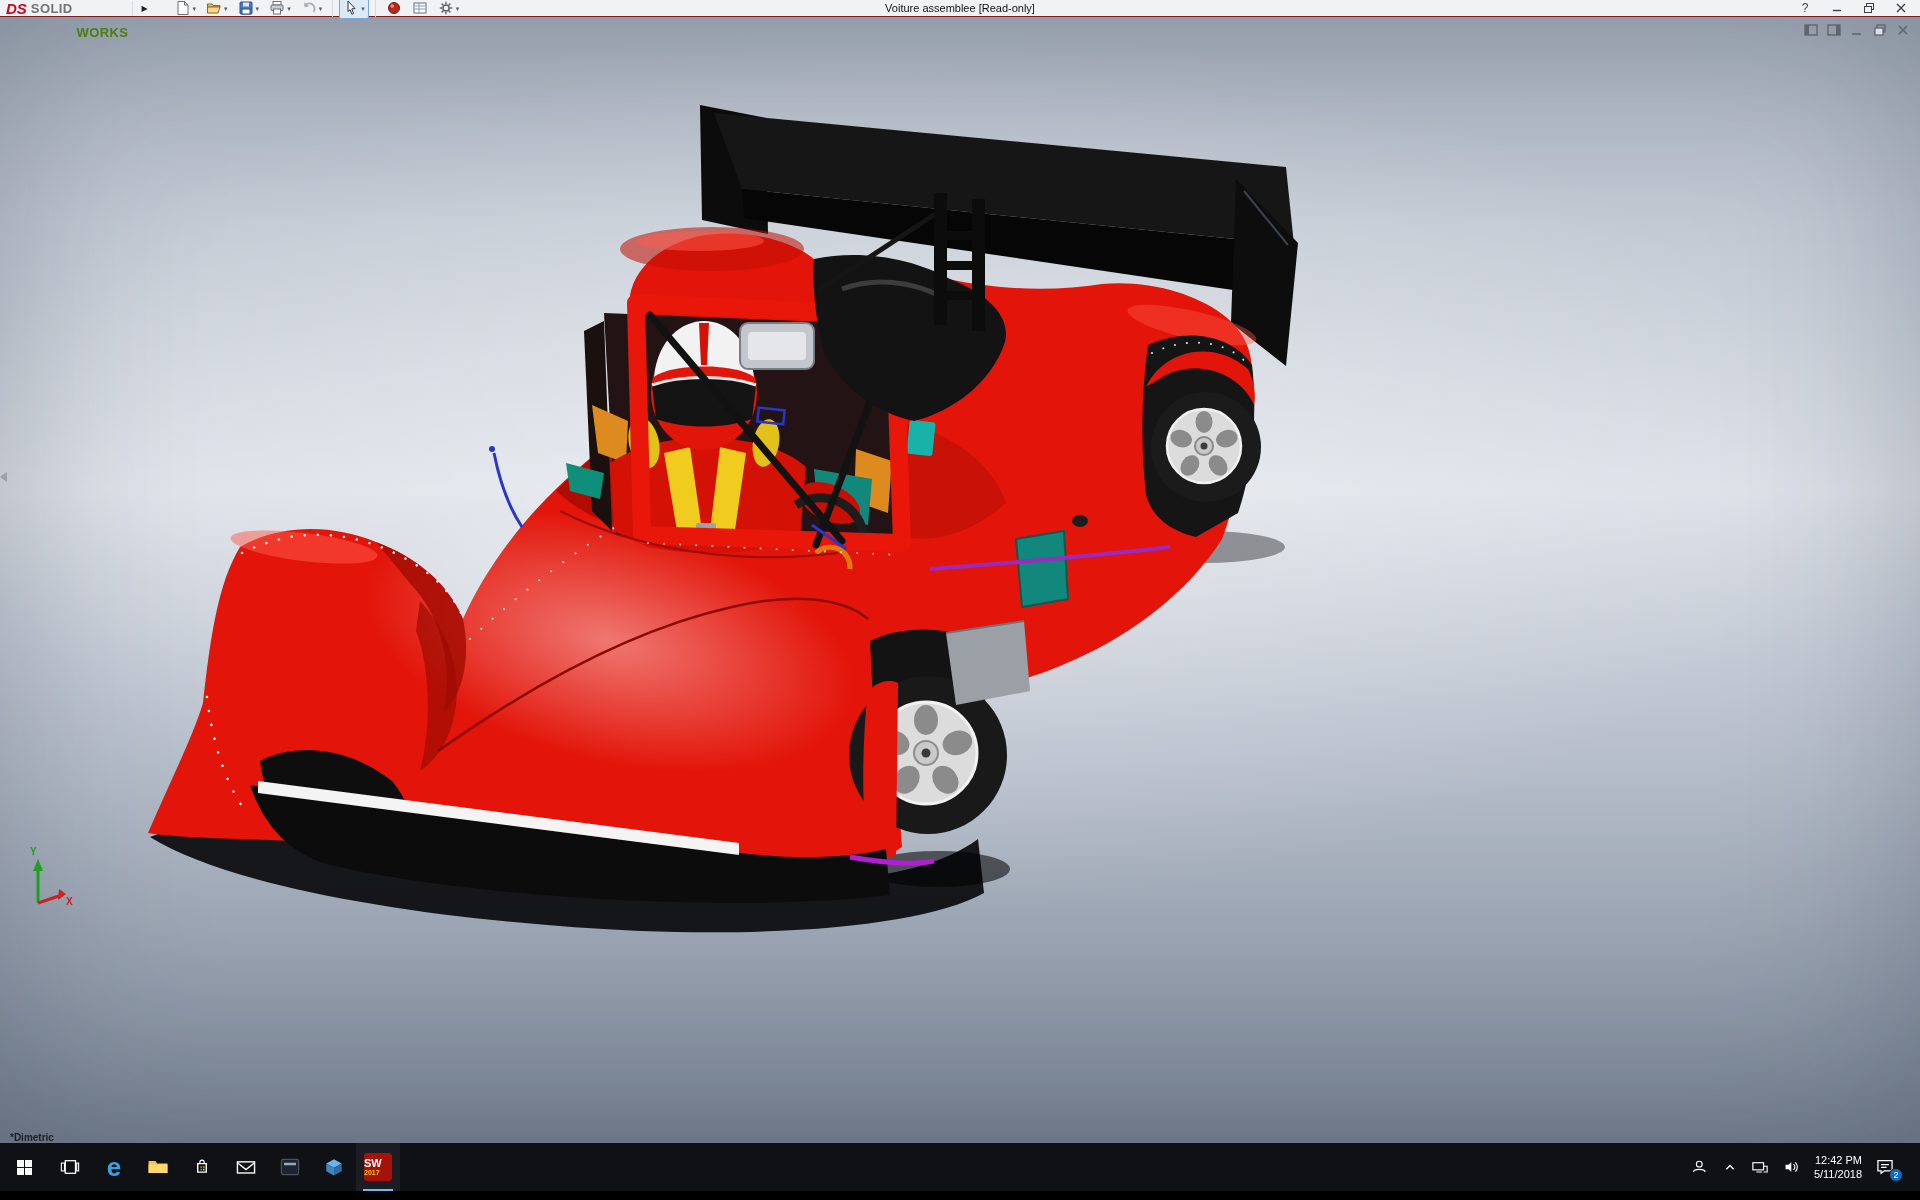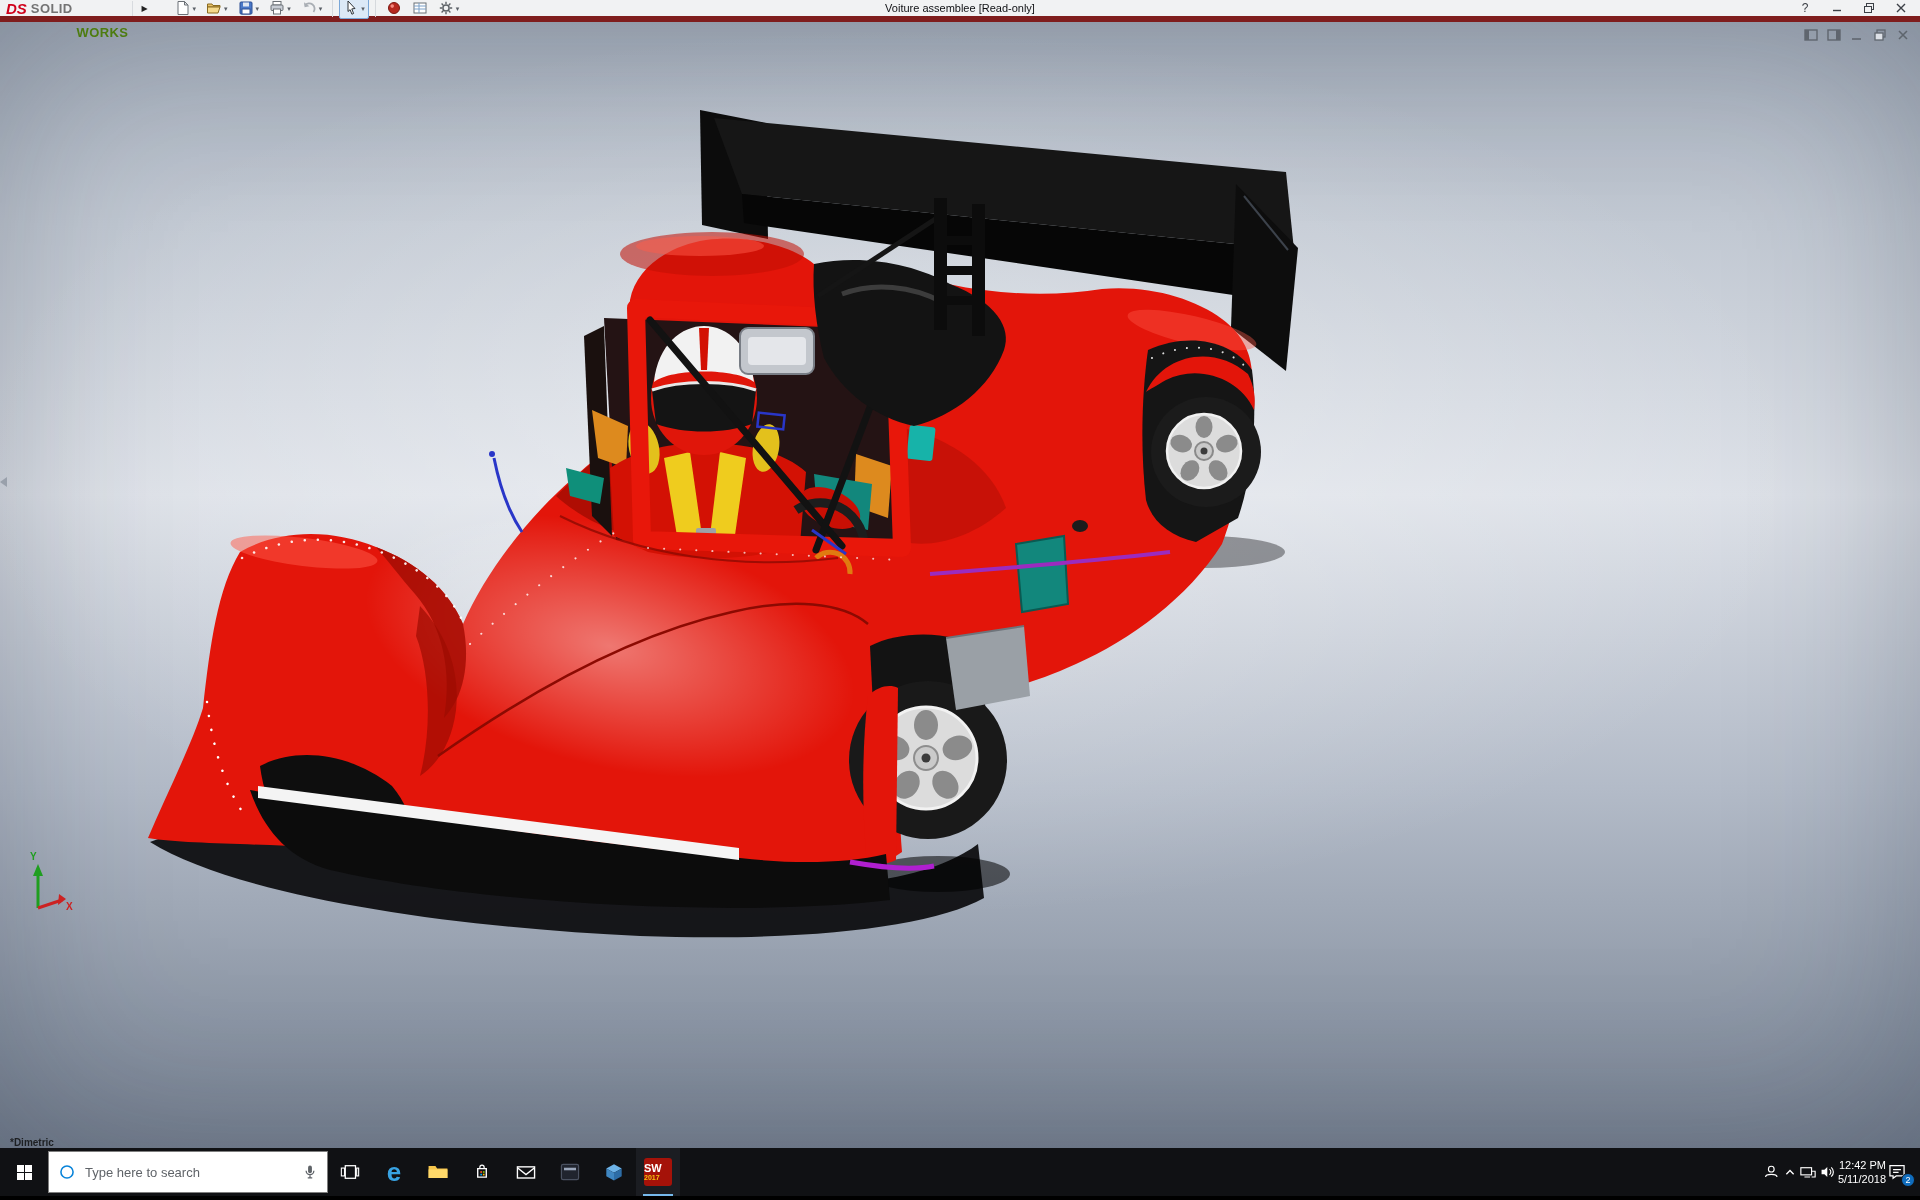--- a/index.html
+++ b/index.html
@@ -2,21 +2,21 @@
 <html style="--car-red: #e3150a; --car-red-dark: #9c0b02; --car-red-deep: #7c0801; --car-red-light: #ff5b49; --wing-black: #0c0c0c; --rim-silver: #dcdcdc; --harness-yellow: #efcc1e; --seat-teal: #12877c; --accent-teal: #17b3a9; --accent-orange: #dd8a1e; --accent-magenta: #9b2bbf; --stripe-white: #f4f4f4; --helmet-white: #f2f2f2; --sketch-blue: #2936c8;"><head>
 <meta charset="utf-8">
 <style>
   html,body{margin:0;padding:0;background:#000;}
   *{box-sizing:border-box;}
   .screen{width:1920px;height:1200px;overflow:hidden;position:relative;
     font-family:"Liberation Sans",sans-serif;-webkit-font-smoothing:antialiased;}
 
   
   .titlebar{display:flex;align-items:center;height:16px;background:#f1f2f3;
-    border-bottom:6px solid #7f1d1d;padding:8px 6px;position:relative;z-index:5;}
+    border-bottom:1px solid #7f1d1d;padding:8px 6px;position:relative;z-index:5;}
   .brand{display:flex;align-items:center;gap:4px;margin-right:4px;}
   .ds{color:#d0021b;font-weight:bold;font-style:italic;font-size:15px;line-height:1;}
   .solid{font-weight:bold;font-size:13px;color:#737373;letter-spacing:.4px;}
   .works{font-weight:bold;font-size:13px;color:#4d7c0f;letter-spacing:.4px;margin-top:48px;}
   .flyout{font-size:8px;color:#222;padding:3px 8px;border-left:1px solid #d8dbdf;margin-right:14px;}
   .tb-btn{display:flex;align-items:center;gap:2px;padding:2px 3px;margin:0 1px;
     border:1px solid transparent;border-radius:2px;}
   .tb-btn.active{border-color:#7aa7d8;background:#dce9f7;}
   .caret{font-size:7px;color:#5a5f66;line-height:1;}
   .sep{width:1px;height:18px;background:#d6d9dd;margin:0 5px;}
@@ -46,21 +46,21 @@
     border:1px solid #7e7e7e;margin:3px 0;padding:0 8px;color:#5f6368;font-size:13px;}
   .tb-search .ph{flex:1;white-space:nowrap;overflow:hidden;}
   .tb-app{width:44px;display:flex;align-items:center;justify-content:center;position:relative;}
   .tb-app.running{background:#1b1d22;}
   .tb-app.running::after{content:"";position:absolute;bottom:0;left:7px;right:7px;height:2px;background:#76b9ed;}
   .edge-e{font-size:26px;font-weight:bold;color:#38a3e3;line-height:1;}
   .sw-tile{width:28px;height:28px;border-radius:3px;background:#a51209;display:flex;flex-direction:column;
     justify-content:center;line-height:1;}
   .sw-tile .sw{color:#fff;font-weight:bold;font-size:11px;}
   .sw-tile .yr{color:#f4c40f;font-size:7px;font-weight:bold;}
-  .tray{margin-left:auto;display:flex;align-items:center;padding-right:6px;}
+  .tray{margin-left:auto;display:flex;align-items:center;gap:12px;padding-right:6px;}
   .tray-btn{display:flex;align-items:center;justify-content:center;position:relative;}
   .clock{text-align:right;font-size:11px;line-height:1.3;}
   .badge{position:absolute;bottom:-4px;right:-7px;min-width:14px;height:14px;border-radius:7px;
     background:#0f6cbd;color:#fff;font-size:9px;display:flex;align-items:center;justify-content:center;
     border:1px solid #101114;}
   .show-desktop{width:6px;border-left:1px solid #3a3d42;}
 </style>
 </head>
 <body>
 
@@ -348,31 +348,20 @@
   <footer class="taskbar">
     <div class="tb-start">
       <svg width="17" height="17" viewBox="0 0 17 17">
         <rect x="1" y="1" width="7" height="7" fill="#fff"></rect>
           <rect x="9" y="1" width="7" height="7" fill="#fff"></rect>
         <rect x="1" y="9" width="7" height="7" fill="#fff"></rect>
           <rect x="9" y="9" width="7" height="7" fill="#fff"></rect>
       </svg>
     </div>
 
-    <div class="tb-search">
-      <svg width="20" height="20" viewBox="0 0 28 28">
-        <circle cx="14" cy="14" r="8.5" fill="none" stroke="#0883d9" stroke-width="2.2"></circle>
-      </svg>
-      <span class="ph">Type here to search</span>
-      <svg width="18" height="18" viewBox="0 0 28 28">
-        <rect x="11" y="4" width="6" height="12" rx="3" fill="#5f6368"></rect>
-        <path d="M8,12 a6,6 0 0 0 12,0" fill="none" stroke="#5f6368" stroke-width="2"></path>
-        <path d="M14,19 V23 M10.5,23 H17.5" stroke="#5f6368" stroke-width="2"></path>
-      </svg>
-    </div>
 
     <div class="tb-app">
       <svg width="22" height="22" viewBox="0 0 28 28">
         <rect x="8" y="6" width="13" height="16" fill="none" stroke="#fff" stroke-width="1.6"></rect>
         <rect x="3" y="9" width="4" height="10" fill="none" stroke="#fff" stroke-width="1.4"></rect>
         <rect x="22.5" y="9" width="2.5" height="10" fill="none" stroke="#fff" stroke-width="1.4"></rect>
       </svg>
     </div>
 
     <div class="tb-app">

